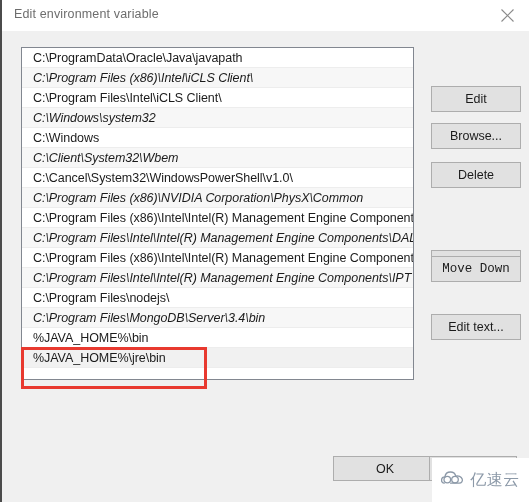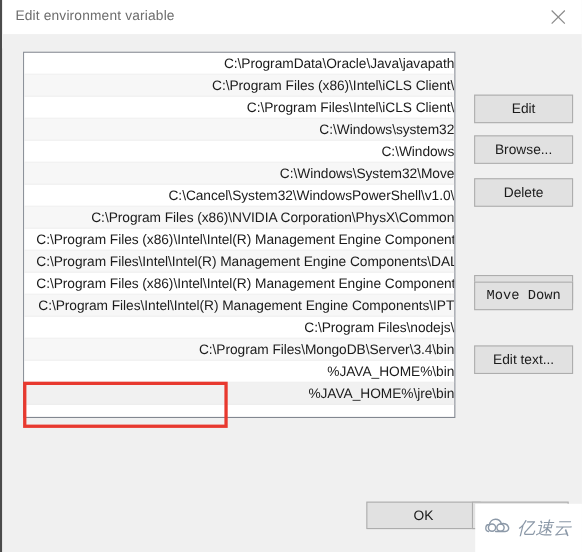--- a/index.html
+++ b/index.html
@@ -63,21 +63,20 @@
 
   
   #listbox {
     position: absolute;
     left: 19px; top: 16px;
     width: 393px; height: 333px;
     background: #ffffff;
     border: 1px solid #828790;
     box-sizing: border-box;
     overflow: hidden;
-    text-align: right;
   }
   #list-inner {
     position: absolute;
     left: 0; top: 0; right: 0; top: 0;
     width: 100%;
   }
   .row {
     position: relative;
     height: 20px;
     line-height: 20px;
@@ -86,20 +85,21 @@
     color: #1b1b1b;
     white-space: nowrap;
     overflow: hidden;
     box-sizing: border-box;
     border-bottom: 1px solid #ededed;
     background: #ffffff;
     letter-spacing: -0.05px;
   }
   .row.alt {
     background: #f7f7f7;
+    font-style: italic;
   }
   .row.shade {
     background: #f1f1f1;
   }
 
   
   .btn {
     position: absolute;
     width: 90px; height: 26px;
     background: #e1e1e1;
@@ -147,21 +147,20 @@
   
   #watermark {
     position: absolute;
     left: 432px; top: 458px;
     width: 97px; height: 44px;
     background: #ffffff;
     display: flex;
     align-items: center;
     justify-content: center;
     gap: 3px;
-    font-style: italic;
   }
   #wm-text {
     font-size: 16px;
     color: #8c99a8;
     font-family: "DejaVu Sans", sans-serif;
     letter-spacing: 0.5px;
   }
 </style>
 </head>
 <body>
@@ -180,21 +179,21 @@
 
   <div id="client">
 
     <div id="listbox">
       <div id="list-inner">
           <div class="row">C:\ProgramData\Oracle\Java\javapath</div>
           <div class="row alt">C:\Program Files (x86)\Intel\iCLS Client\</div>
           <div class="row">C:\Program Files\Intel\iCLS Client\</div>
           <div class="row alt">C:\Windows\system32</div>
           <div class="row">C:\Windows</div>
-          <div class="row alt">C:\Windows\System32\Move</div>
+          <div class="row alt">C:\Client\System32\Wbem</div>
           <div class="row">C:\Cancel\System32\WindowsPowerShell\v1.0\</div>
           <div class="row alt">C:\Program Files (x86)\NVIDIA Corporation\PhysX\Common</div>
           <div class="row">C:\Program Files (x86)\Intel\Intel(R) Management Engine Component...</div>
           <div class="row alt">C:\Program Files\Intel\Intel(R) Management Engine Components\DAL</div>
           <div class="row">C:\Program Files (x86)\Intel\Intel(R) Management Engine Component...</div>
           <div class="row alt">C:\Program Files\Intel\Intel(R) Management Engine Components\IPT</div>
           <div class="row">C:\Program Files\nodejs\</div>
           <div class="row alt">C:\Program Files\MongoDB\Server\3.4\bin</div>
           <div class="row">%JAVA_HOME%\bin</div>
           <div class="row shade">%JAVA_HOME%\jre\bin</div>

